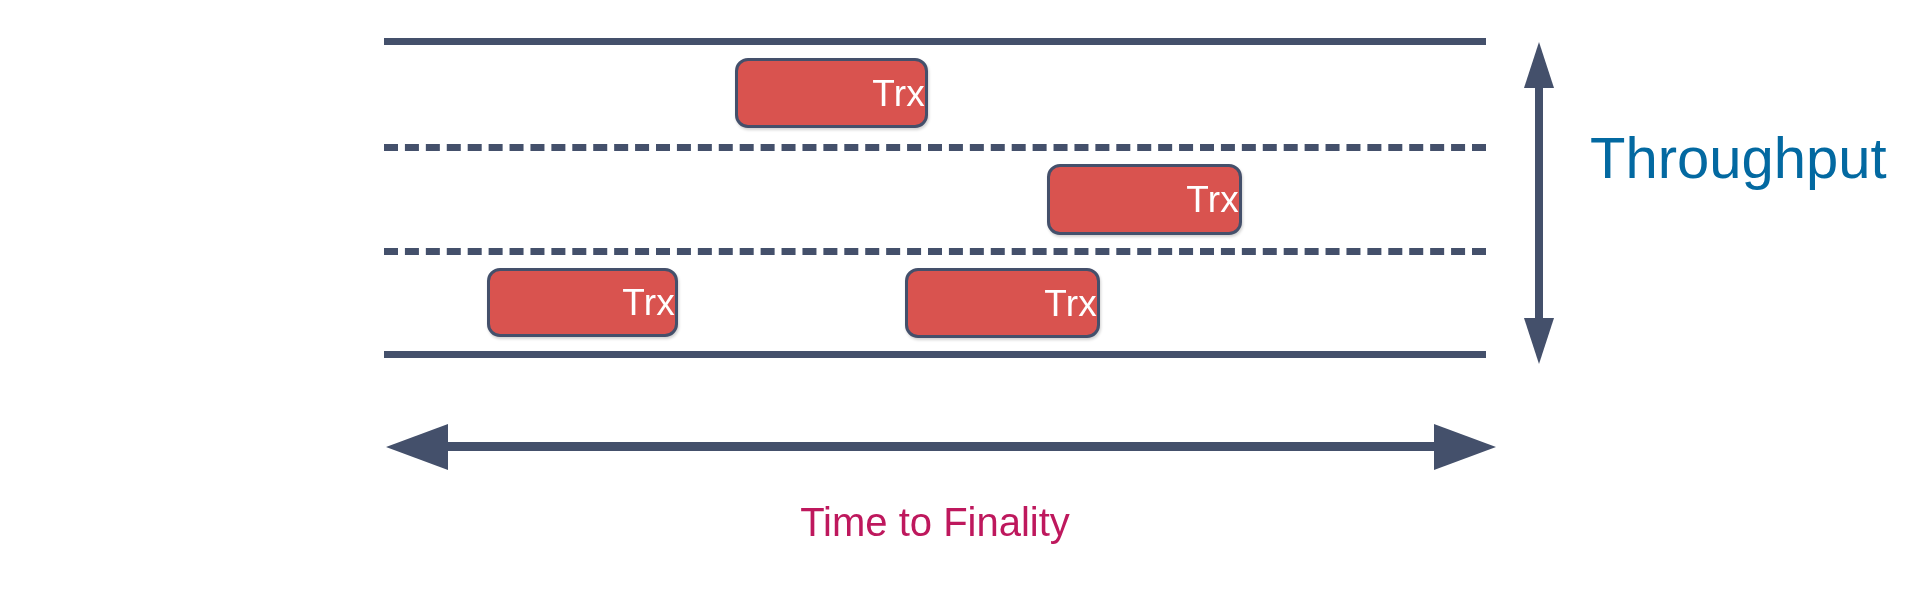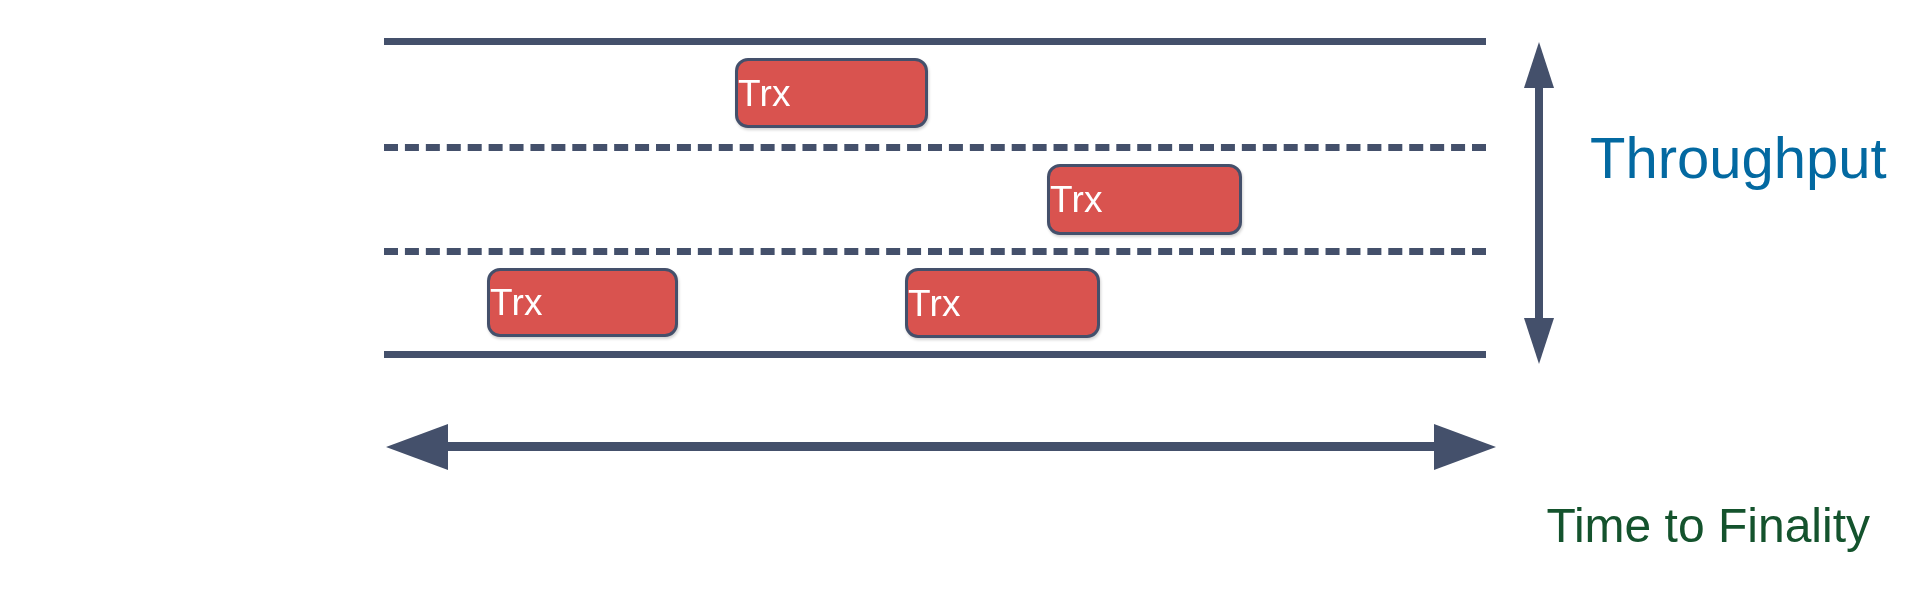--- a/index.html
+++ b/index.html
@@ -42,21 +42,21 @@
 
   
   .trx-box {
     position: absolute;
     box-sizing: border-box;
     background: #d9534f;
     border: 3px solid #44506b;
     border-radius: 13px;
     display: flex;
     align-items: center;
-    justify-content: flex-start;
+    justify-content: flex-end;
     color: #ffffff;
     font-size: 37px;
     font-family: "Liberation Sans", sans-serif;
     letter-spacing: 0.2px;
     line-height: 1;
     box-shadow: 1px 2px 3px rgba(0,0,0,0.18);
   }
 
   
   #throughput-arrow {
@@ -86,23 +86,23 @@
     width: 1110px;
     height: 46px;
   }
   #time-arrow svg { display: block; }
 
   #time-label {
     position: absolute;
     left: 0;
     top: 500px;
     width: 1870px;
-    text-align: right;
-    font-size: 48px;
-    color: #14532d;
+    text-align: center;
+    font-size: 40px;
+    color: #be185d;
     white-space: nowrap;
     line-height: 1.1;
   }
 </style>
 </head>
 <body>
 
 <div id="canvas">
 
   <div class="lane-line solid" id="lane-top"></div>

